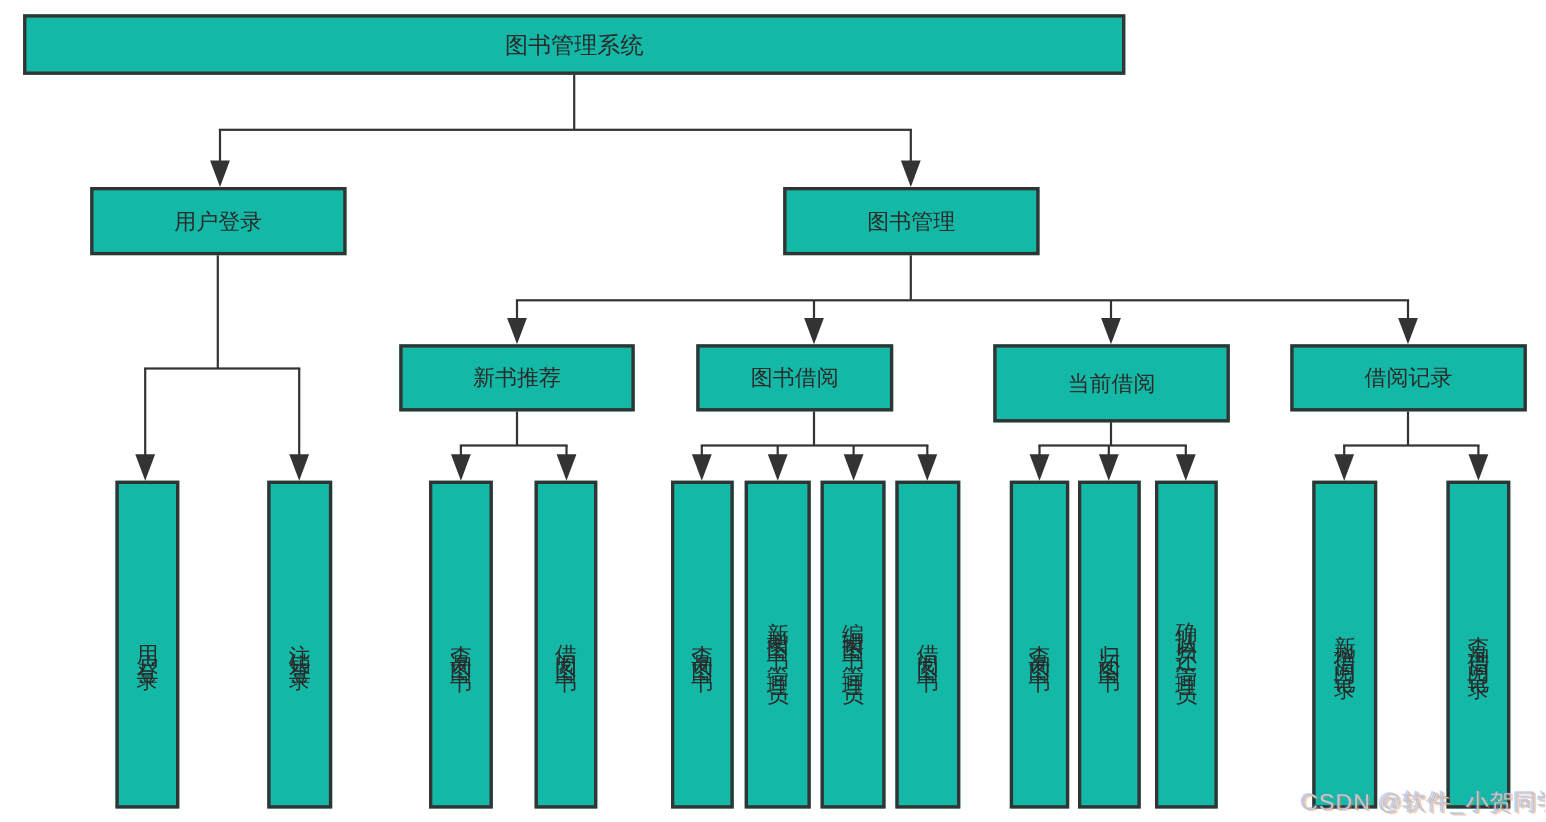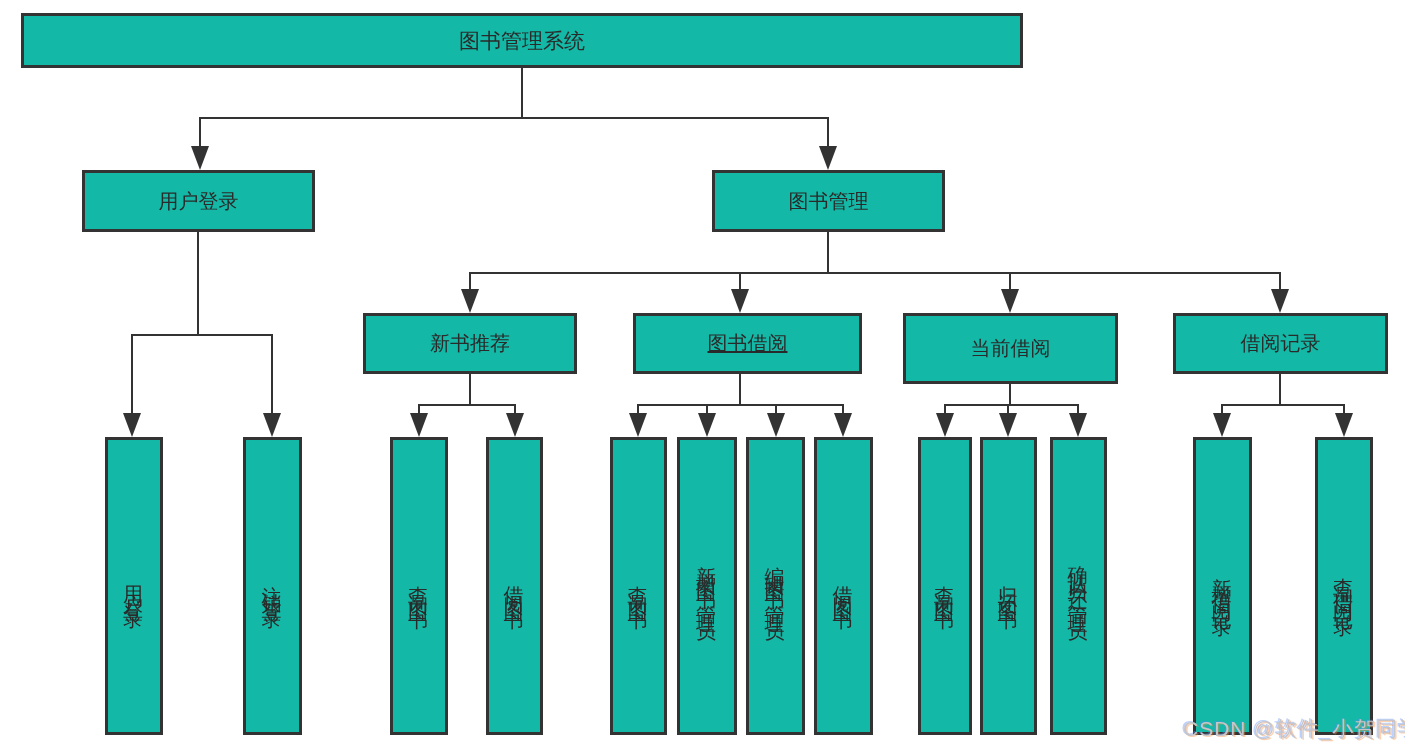--- a/index.html
+++ b/index.html
@@ -106,21 +106,21 @@
     </div>
     <div class="node" style="left: 82px; top: 170px; width: 233px; height: 62px; font-size: 20px; border-color: rgb(51, 51, 51); color: rgb(42, 42, 42);">
       <span>用户登录</span>
     </div>
     <div class="node" style="left: 712px; top: 170px; width: 233px; height: 62px; font-size: 20px; border-color: rgb(51, 51, 51); color: rgb(42, 42, 42);">
       <span>图书管理</span>
     </div>
     <div class="node" style="left: 363px; top: 313px; width: 214px; height: 61px; font-size: 20px; border-color: rgb(51, 51, 51); color: rgb(42, 42, 42);">
       <span>新书推荐</span>
     </div>
-    <div class="node" style="left: 633px; top: 313px; width: 229px; height: 61px; font-size: 20px; border-color: rgb(51, 51, 51); color: rgb(42, 42, 42); text-decoration: underline;">
+    <div class="node" style="left: 633px; top: 313px; width: 179px; height: 61px; font-size: 20px; border-color: rgb(51, 51, 51); color: rgb(42, 42, 42);">
       <span>图书借阅</span>
     </div>
     <div class="node" style="left: 903px; top: 313px; width: 215px; height: 71px; font-size: 20px; border-color: rgb(51, 51, 51); color: rgb(42, 42, 42);">
       <span>当前借阅</span>
     </div>
     <div class="node" style="left: 1173px; top: 313px; width: 215px; height: 61px; font-size: 20px; border-color: rgb(51, 51, 51); color: rgb(42, 42, 42);">
       <span>借阅记录</span>
     </div>
     <div class="node vertical" style="left: 105px; top: 437px; width: 58px; height: 298px; font-size: 20px; border-color: rgb(51, 51, 51); color: rgb(42, 42, 42);">
       <span>用户登录</span>

